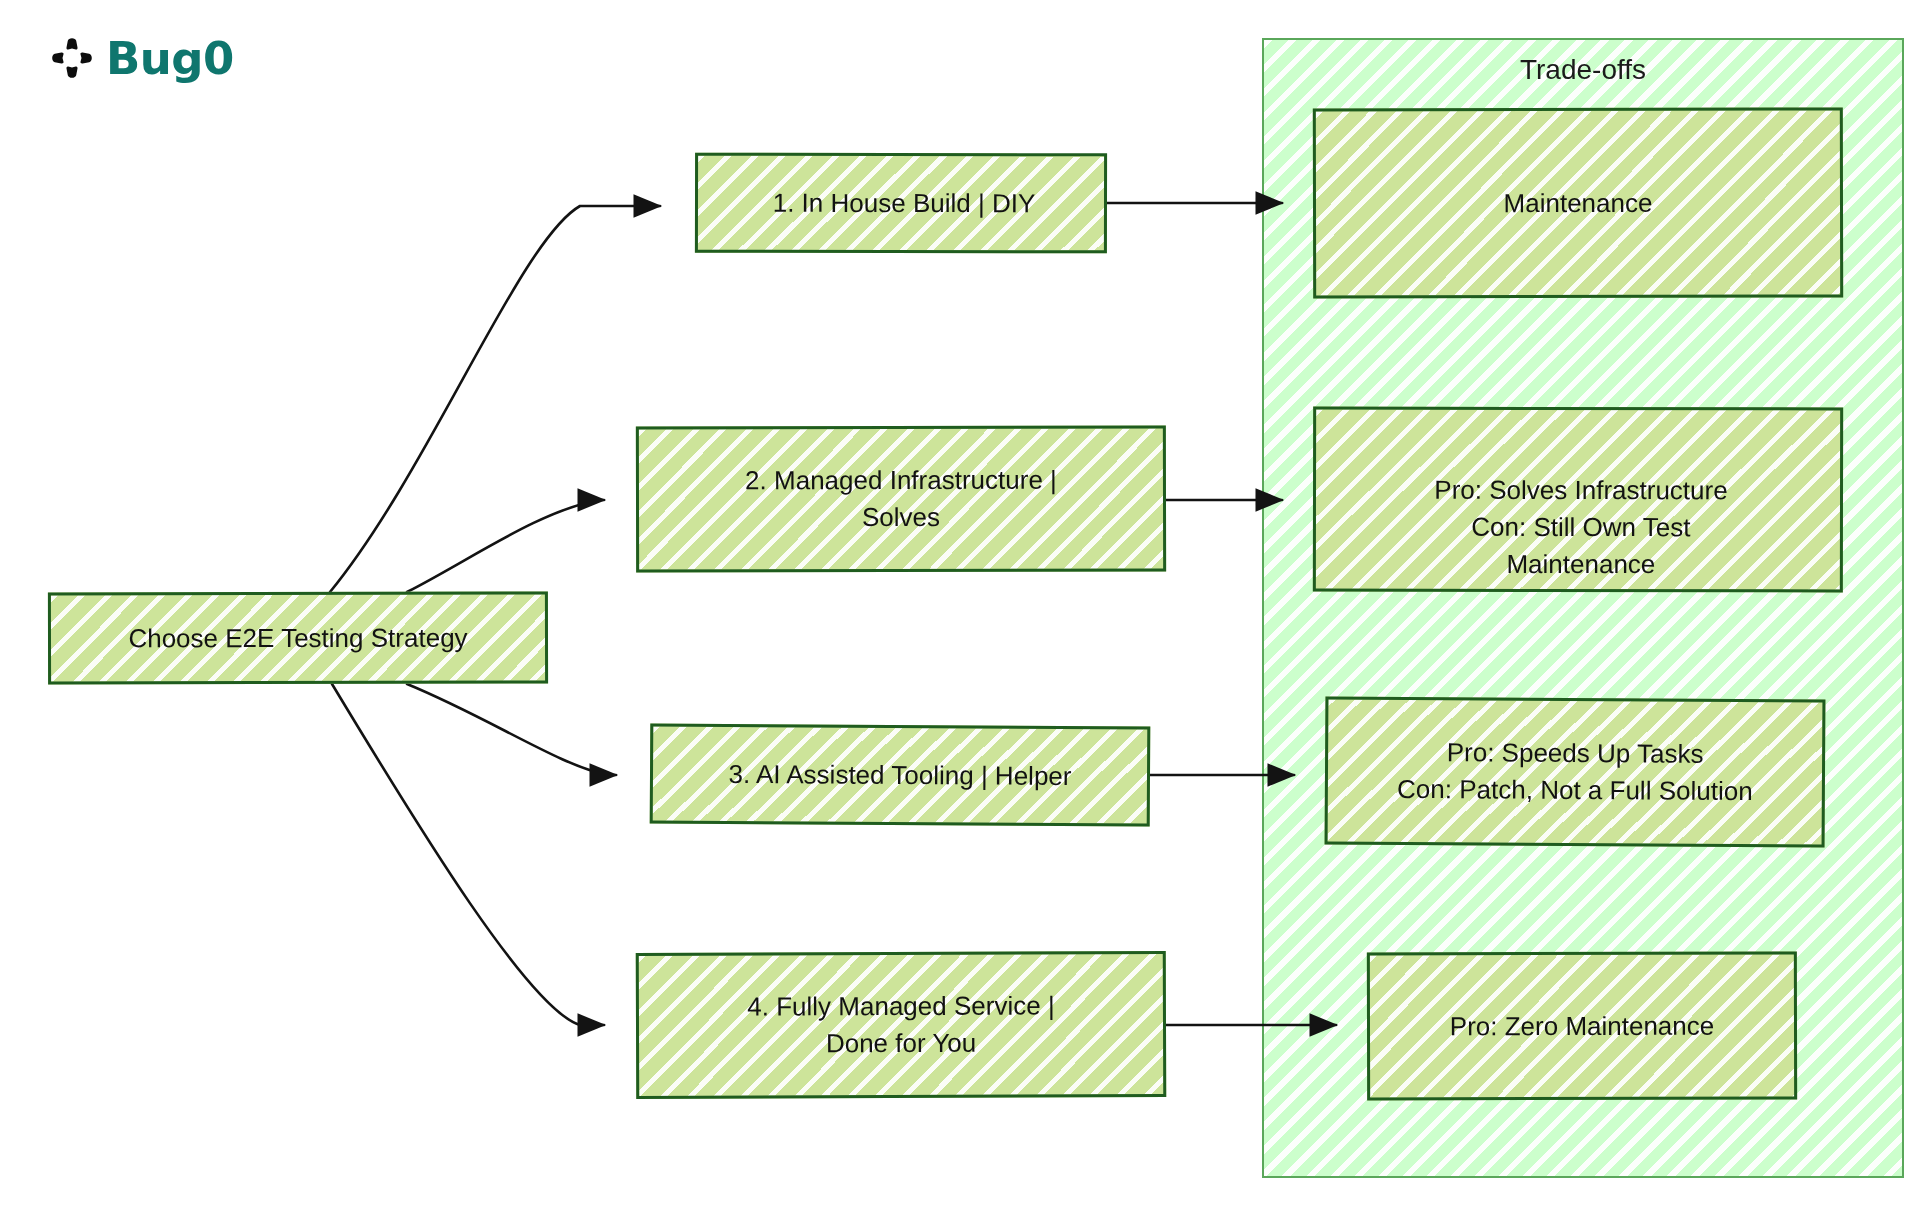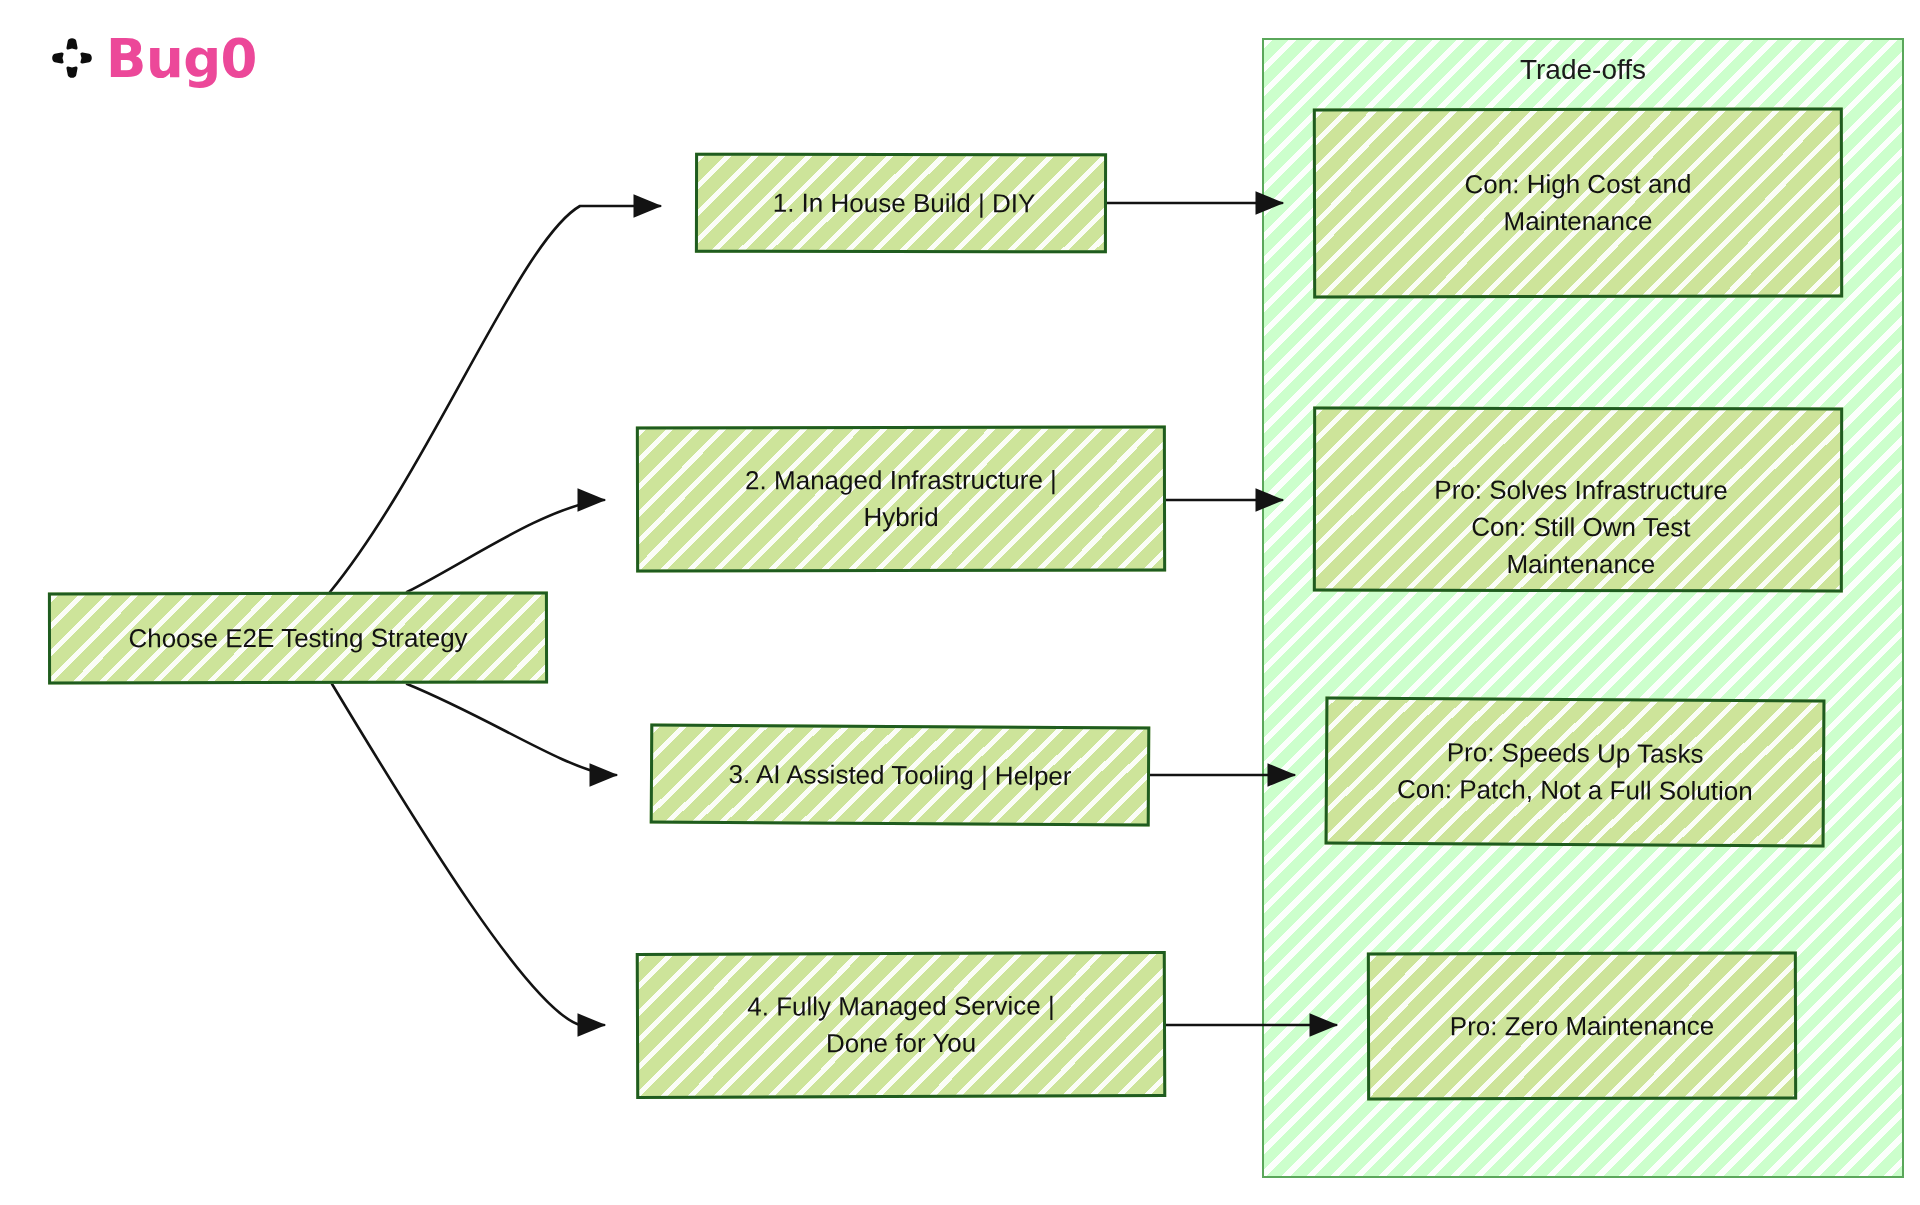--- a/index.html
+++ b/index.html
@@ -24,23 +24,23 @@
     left: 48px;
     top: 30px;
     display: flex;
     align-items: center;
     gap: 10px;
     height: 56px;
   }
   #logo .mark { width: 48px; height: 48px; display: block; }
   #logo .wordmark {
     font-family: "DejaVu Sans", sans-serif;
-    font-size: 53px;
+    font-size: 45px;
     font-weight: 700;
-    color: #ec4899;
+    color: #0f766e;
     letter-spacing: -0.5px;
     line-height: 1;
   }
 
   
   #edges {
     position: absolute;
     left: 0; top: 0;
     width: 1920px; height: 1205px;
     pointer-events: none;
@@ -177,40 +177,39 @@
 
   <div class="node sk2" id="node-opt-1">
     <span class="label">
       <span class="ln">1. In House Build | DIY</span>
     </span>
   </div>
 
   <div class="node sk1" id="node-opt-2">
     <span class="label">
       <span class="ln">2. Managed Infrastructure |</span>
-      <span class="ln">Hybrid</span>
+      <span class="ln">Solves</span>
     </span>
   </div>
 
   <div class="node sk3" id="node-opt-3">
     <span class="label">
       <span class="ln">3. AI Assisted Tooling | Helper</span>
     </span>
   </div>
 
   <div class="node sk4" id="node-opt-4">
     <span class="label">
       <span class="ln">4. Fully Managed Service |</span>
       <span class="ln">Done for You</span>
     </span>
   </div>
 
   <div class="node sk1" id="node-tr-1">
     <span class="label">
-      <span class="ln">Con: High Cost and</span>
       <span class="ln">Maintenance</span>
     </span>
   </div>
 
   <div class="node sk2" id="node-tr-2">
     <span class="label">
       <span class="ln">Pro: Solves Infrastructure</span>
       <span class="ln">Con: Still Own Test</span>
       <span class="ln">Maintenance</span>
     </span>

